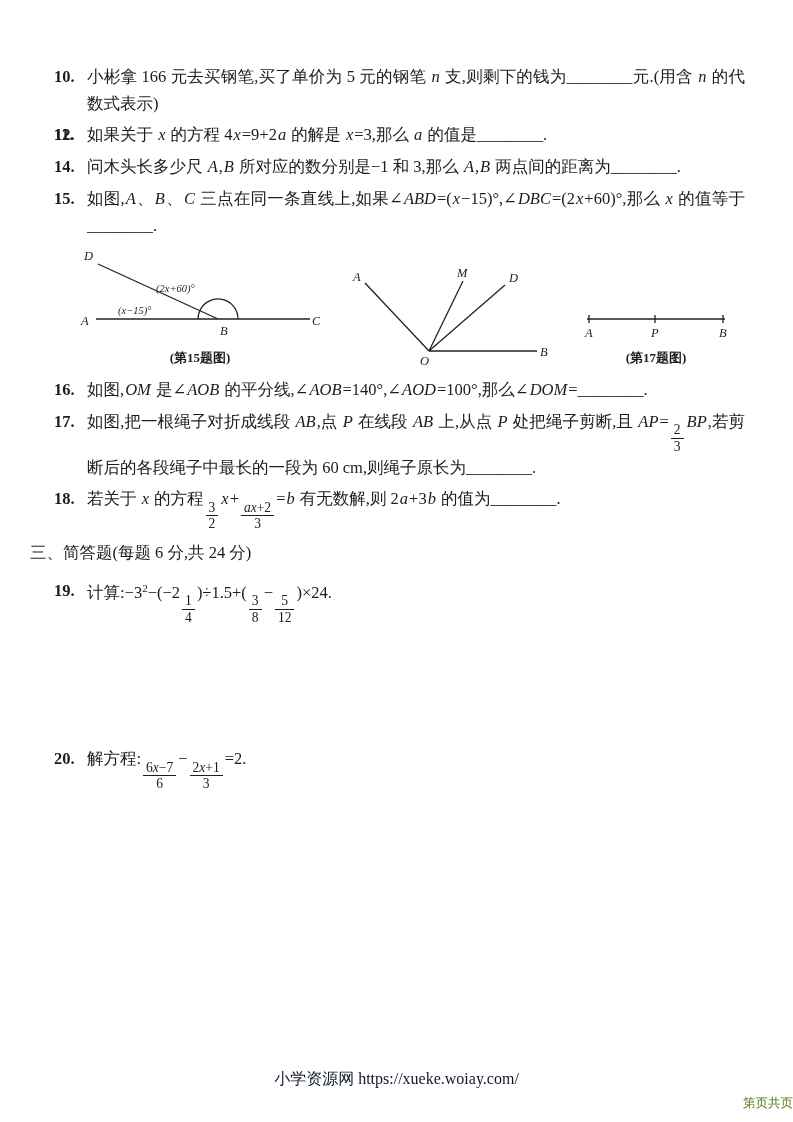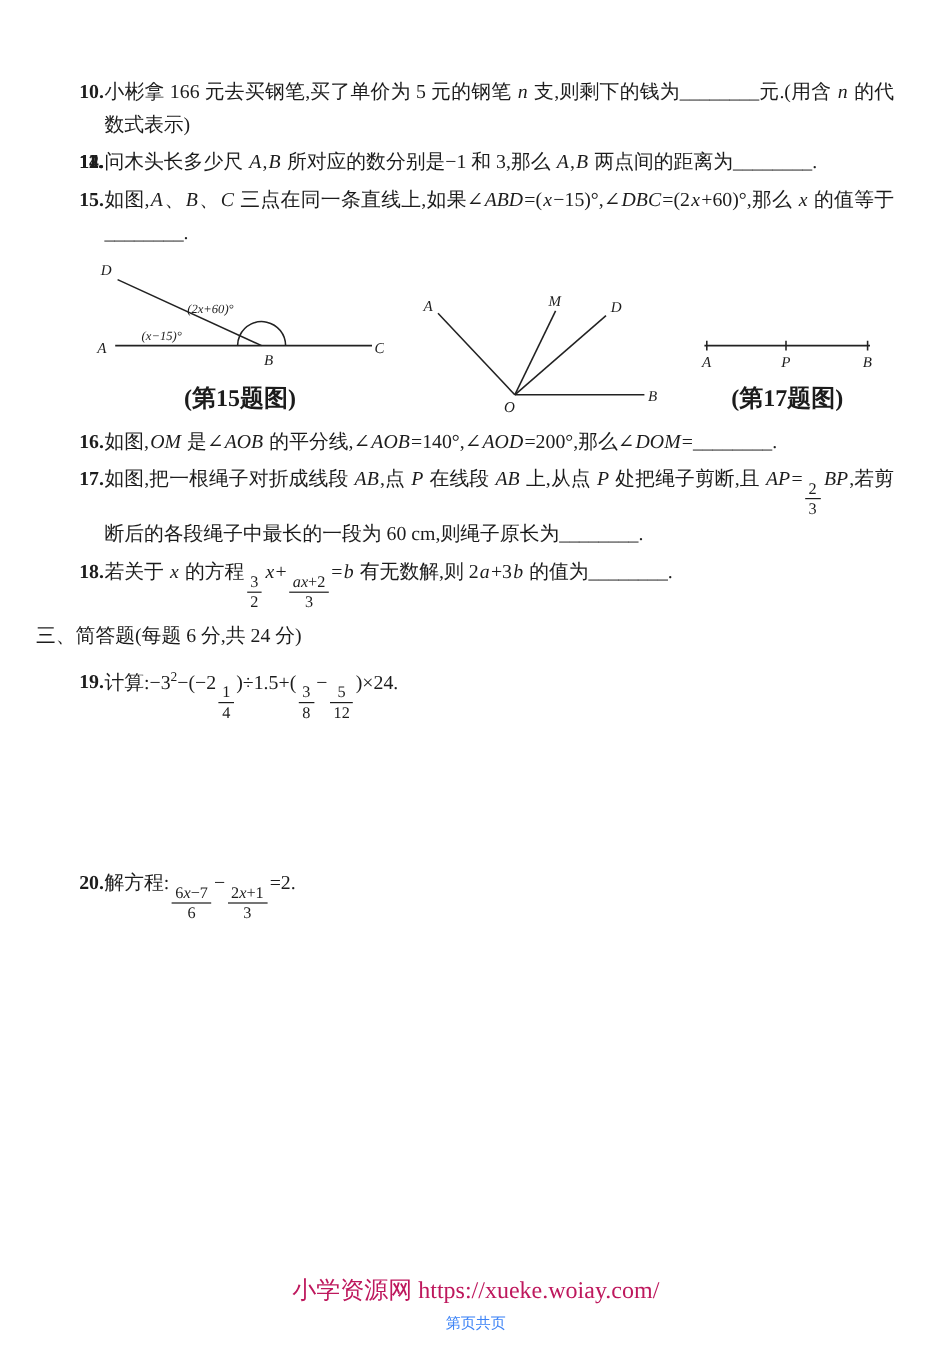--- a/index.html
+++ b/index.html
@@ -3,57 +3,58 @@
 <meta charset="utf-8">
 <style>
   * { margin:0; padding:0; box-sizing:border-box; }
   html,body { width:793px; }
   body {
     width:793px; height:1122px; background:#ffffff; position:relative; overflow:hidden;
     font-family:"Liberation Serif","DejaVu Serif",serif; color:#1c1c1c;
   }
   .content { padding:64px 48px 0 54px; font-size:16.5px; }
   .q { position:relative; padding-left:33px; line-height:1.62; margin-bottom:5px; text-align:justify; }
-  .qnum { position:absolute; left:12px; top:0; font-weight:700; }
+  .qnum { position:absolute; left:0; top:0; font-weight:700; }
   i.v { padding:0 1px; }
   sup { font-size:0.68em; }
   .frac { display:inline-flex; flex-direction:column; vertical-align:-0.55em; text-align:center;
           margin:0 2px; font-size:0.82em; line-height:1.15; }
   .frac .fn { display:block; border-bottom:1px solid #1c1c1c; padding:0 3px; }
   .frac .fd { display:block; padding:0 3px; }
   .figures { display:flex; justify-content:space-between; align-items:flex-end;
              padding:2px 14px 0 26px; margin-bottom:10px; }
   .figure { text-align:center; }
-  .figure .caption { font-weight:700; font-size:20px; margin-top:3px; font-style:normal; }
+  .figure .caption { font-weight:700; font-size:13px; margin-top:3px; font-style:normal; }
   svg { display:block; margin:0 auto; }
   svg line, svg path { stroke:#222; stroke-width:1.3; fill:none; }
   svg text { font-size:12.5px; font-style:italic; font-family:"Liberation Serif","DejaVu Serif",serif; fill:#1c1c1c; }
   svg text.angle { font-size:10.5px; }
   .section-title { font-weight:400; line-height:1.6; margin:8px 0 12px -24px; }
   .answer-space-19 { height:116px; }
   .footer { position:absolute; left:0; right:0; bottom:10px; text-align:center; }
-  .footer-site { color:#be185d; font-size:20px; line-height:1.4; }
-  .footer-page { color:#3b82f6; font-size:12.5px; margin-top:5px; }
+  .footer-site { color:#0f172a; font-size:16px; line-height:1.4; }
+  .footer-page { color:#4d7c0f; font-size:12.5px; margin-top:5px;text-align:right; }
 </style>
 </head>
 <body>
 
 <div class="content">
 
   <div class="q">
     <span class="qnum">10.</span>
     <span><span>小彬拿 166 元去买钢笔,买了单价为 5 元的钢笔 </span><i class="v">n</i><span> 支,则剩下的钱为________元.(用含 </span><i class="v">n</i><span> 的代数式表示)</span></span>
   </div>
 
   <div class="q">
     <span class="qnum">11.</span>
   </div>
 
   <div class="q">
     <span class="qnum">12.</span>
+    <span><span>如果关于 </span><i class="v">x</i><span> 的方程 4</span><i class="v">x</i><span>=9+2</span><i class="v">a</i><span> 的解是 </span><i class="v">x</i><span>=3,那么 </span><i class="v">a</i><span> 的值是________.</span></span>
   </div>
 
 
   <div class="q">
     <span class="qnum">14.</span>
     <span><span>问木头长多少尺 </span><i class="v">A</i><span>,</span><i class="v">B</i><span> 所对应的数分别是−1 和 3,那么 </span><i class="v">A</i><span>,</span><i class="v">B</i><span> 两点间的距离为________.</span></span>
   </div>
 
   <div class="q">
     <span class="qnum">15.</span>
@@ -102,21 +103,21 @@
         <text x="70" y="91">P</text>
         <text x="138" y="91">B</text>
       </svg>
       <figcaption class="caption">(第17题图)</figcaption>
     </figure>
 
   </div>
 
   <div class="q">
     <span class="qnum">16.</span>
-    <span><span>如图,</span><i class="v">OM</i><span> 是∠</span><i class="v">AOB</i><span> 的平分线,∠</span><i class="v">AOB</i><span>=140°,∠</span><i class="v">AOD</i><span>=200°,那么∠</span><i class="v">DOM</i><span>=________.</span></span>
+    <span><span>如图,</span><i class="v">OM</i><span> 是∠</span><i class="v">AOB</i><span> 的平分线,∠</span><i class="v">AOB</i><span>=140°,∠</span><i class="v">AOD</i><span>=100°,那么∠</span><i class="v">DOM</i><span>=________.</span></span>
   </div>
 
   <div class="q">
     <span class="qnum">17.</span>
     <span><span>如图,把一根绳子对折成线段 </span><i class="v">AB</i><span>,点 </span><i class="v">P</i><span> 在线段 </span><i class="v">AB</i><span> 上,从点 </span><i class="v">P</i><span> 处把绳子剪断,且 </span><i class="v">AP</i><span>=</span><span class="frac">
           <span class="fn">2</span>
           <span class="fd">3</span>
         </span><i class="v">BP</i><span>,若剪断后的各段绳子中最长的一段为 60 cm,则绳子原长为________.</span></span>
   </div>
 

